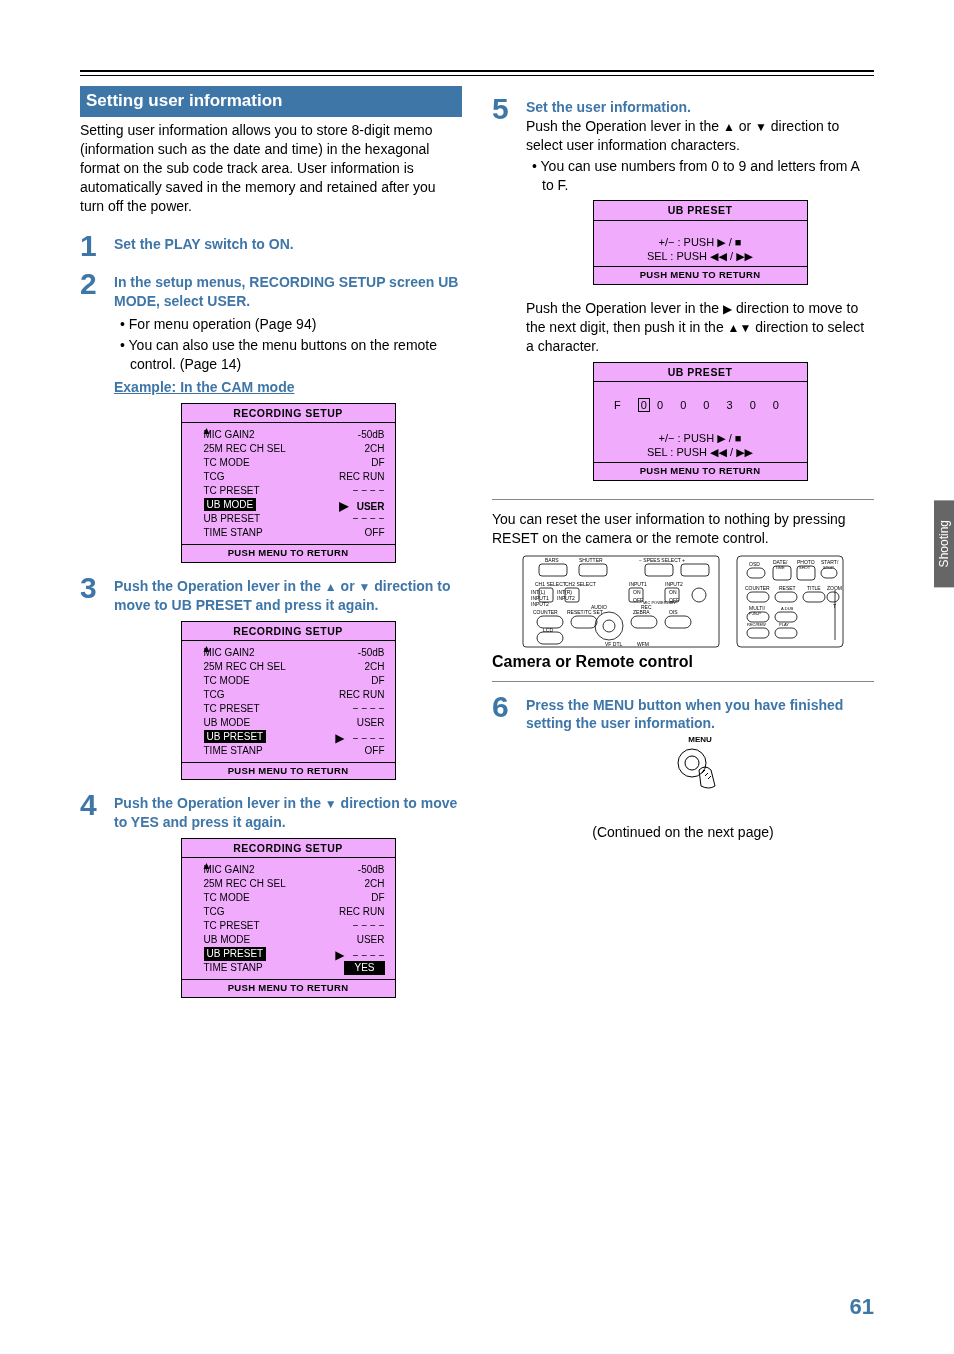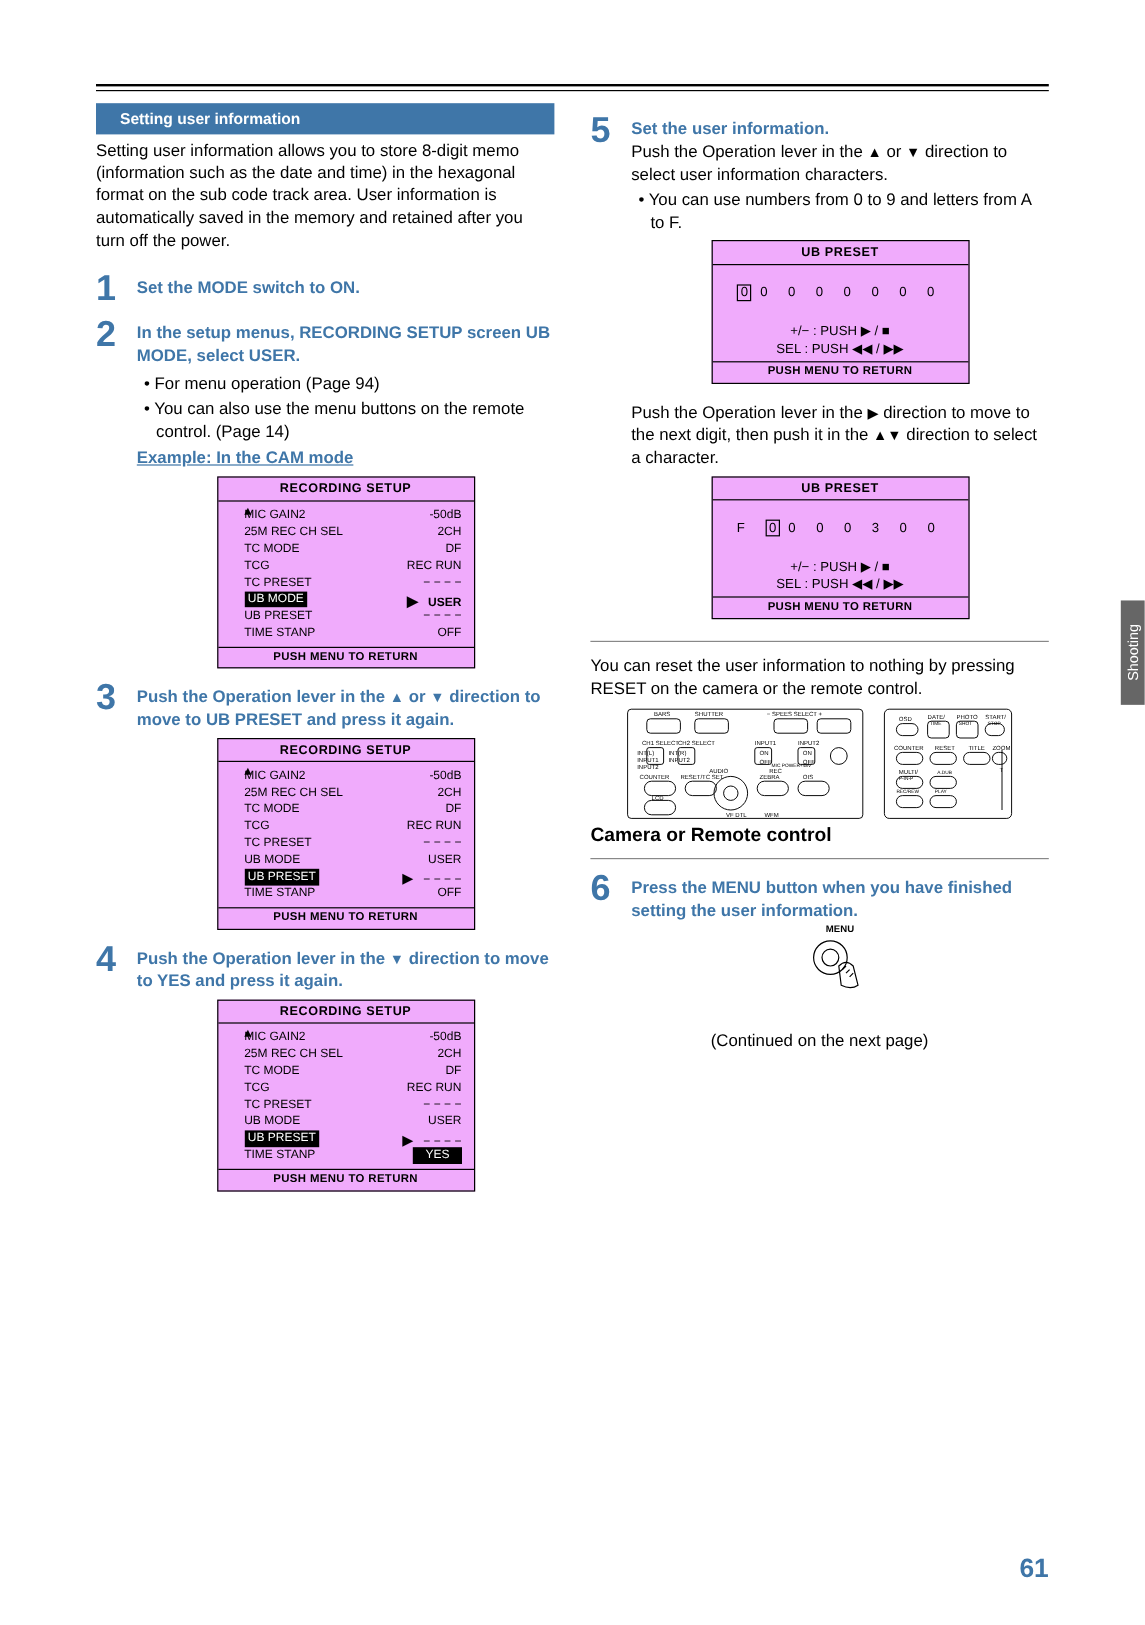--- a/index.html
+++ b/index.html
@@ -29,23 +29,23 @@
   }
   .col {
     flex: 1;
     width: 50%;
     font-size: 14px;
     line-height: 1.35;
   }
   .section-head {
     background: #3f76a8;
     color: #fff;
-    padding: 4px 20px;
+    padding: 4px 6px;
     font-weight: bold;
-    font-size: 13px;
+    font-size: 17px;
     margin-bottom: 4px;
   }
   .intro { margin: 4px 0 16px 0; }
   .step {
     display: flex;
     align-items: flex-start;
     margin: 8px 0 4px 0;
   }
   .step-num {
     font-size: 30px;
@@ -165,21 +165,21 @@
 
   <div class="columns">
 
     <div class="col">
       <div class="section-head">Setting user information</div>
       <div class="intro">Setting user information allows you to store 8-digit memo (information such as the date and time) in the hexagonal format on the sub code track area. User information is automatically saved in the memory and retained after you turn off the power.</div>
 
       <div class="step">
         <div class="step-num">1</div>
         <div class="step-body">
-          <span class="step-title">Set the MODE switch to ON.</span>
+          <span class="step-title">Set the PLAY switch to ON.</span>
         </div>
       </div>
 
       <div class="step">
         <div class="step-num">2</div>
         <div class="step-body">
           <div class="step-title">In the setup menus, RECORDING SETUP screen UB MODE, select USER.</div>
         </div>
       </div>
       <div class="indent-body">
@@ -334,21 +334,20 @@
         <div class="step-body">
           <div class="step-title">Set the user information.</div>
           <div class="step5note">
             <span>Push the Operation lever in the </span><span class="tri">▲</span><span> or </span><span class="tri">▼</span><span> direction to select user information characters.</span>
           </div>
           <div class="bullet">You can use numbers from 0 to 9 and letters from A to F.</div>
 
           <div class="osd">
             <div class="osd-title">UB PRESET</div>
             <div class="osd-body" style="padding:0;">
-              <div class="digits"><span></span><span class="boxd">0</span><span>0 0 0 0 0 0 0</span></div>
               <div class="osd-controls">
                 <div>+/− : PUSH ▶ / ■</div>
                 <div>SEL : PUSH ◀◀ / ▶▶</div>
               </div>
             </div>
             <div class="osd-footer">PUSH  MENU TO RETURN</div>
           </div>
 
           <div class="step5note" style="margin-top:14px;">
             <span>Push the Operation lever in the </span><span class="tri">▶</span><span> direction to move to the next digit, then push it in the </span><span class="tri">▲</span><span class="tri">▼</span><span> direction to select a character.</span>

